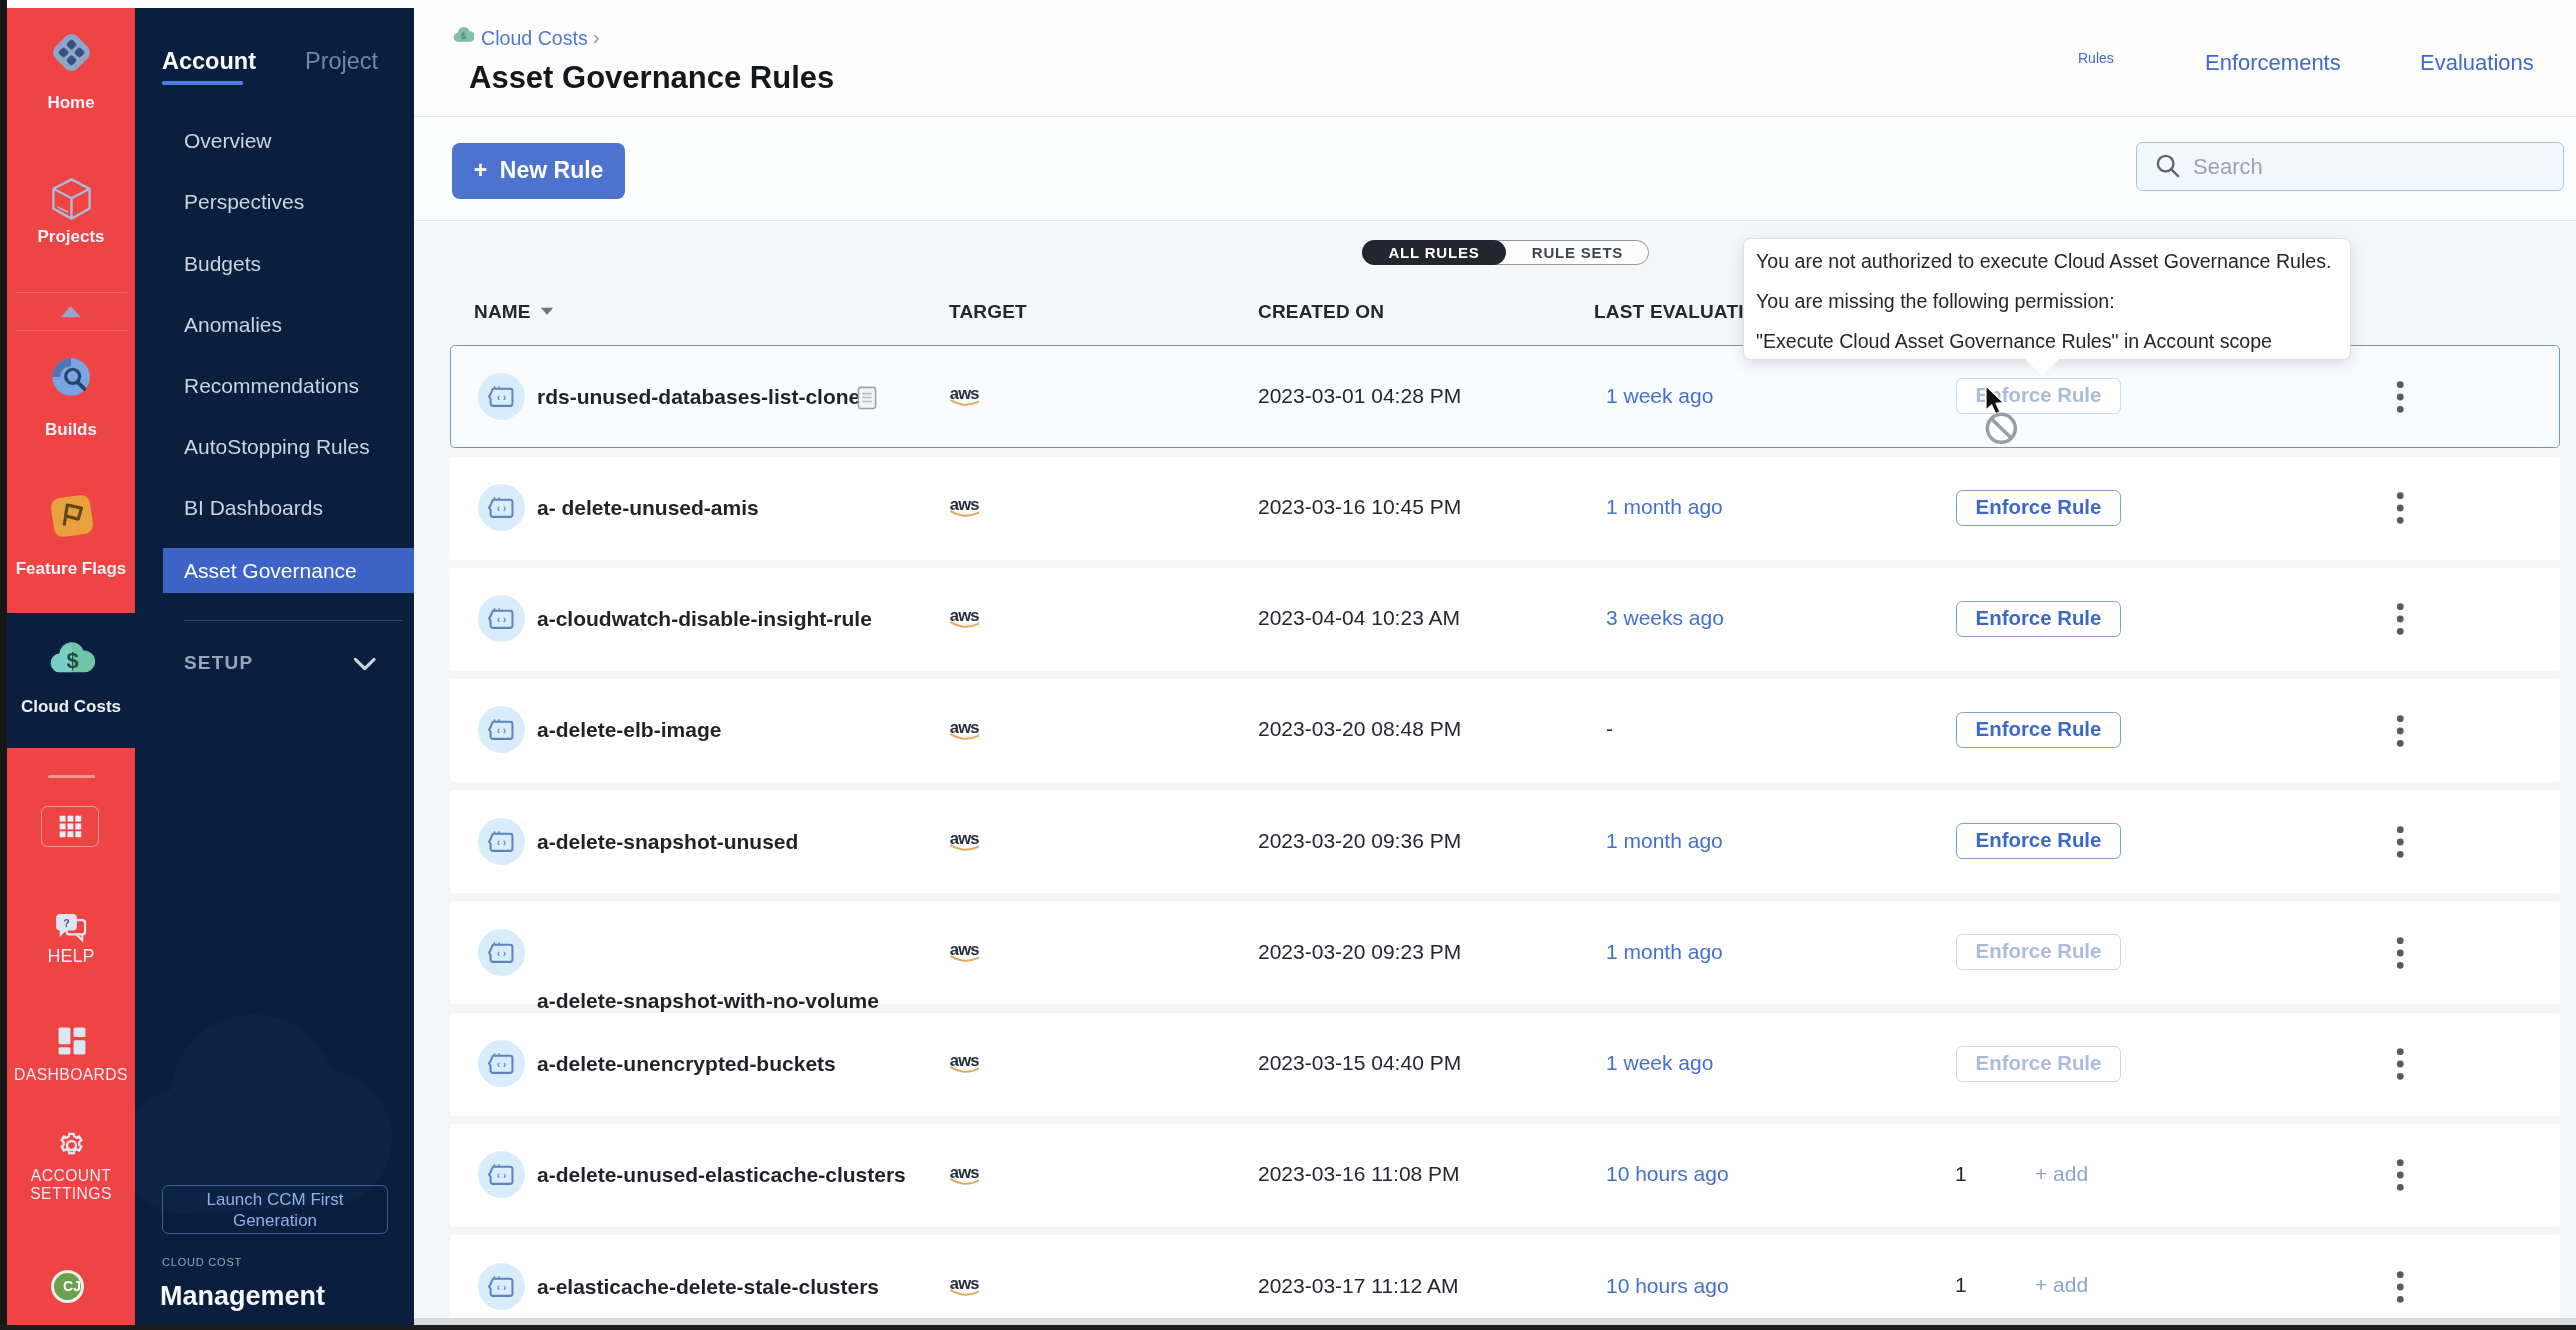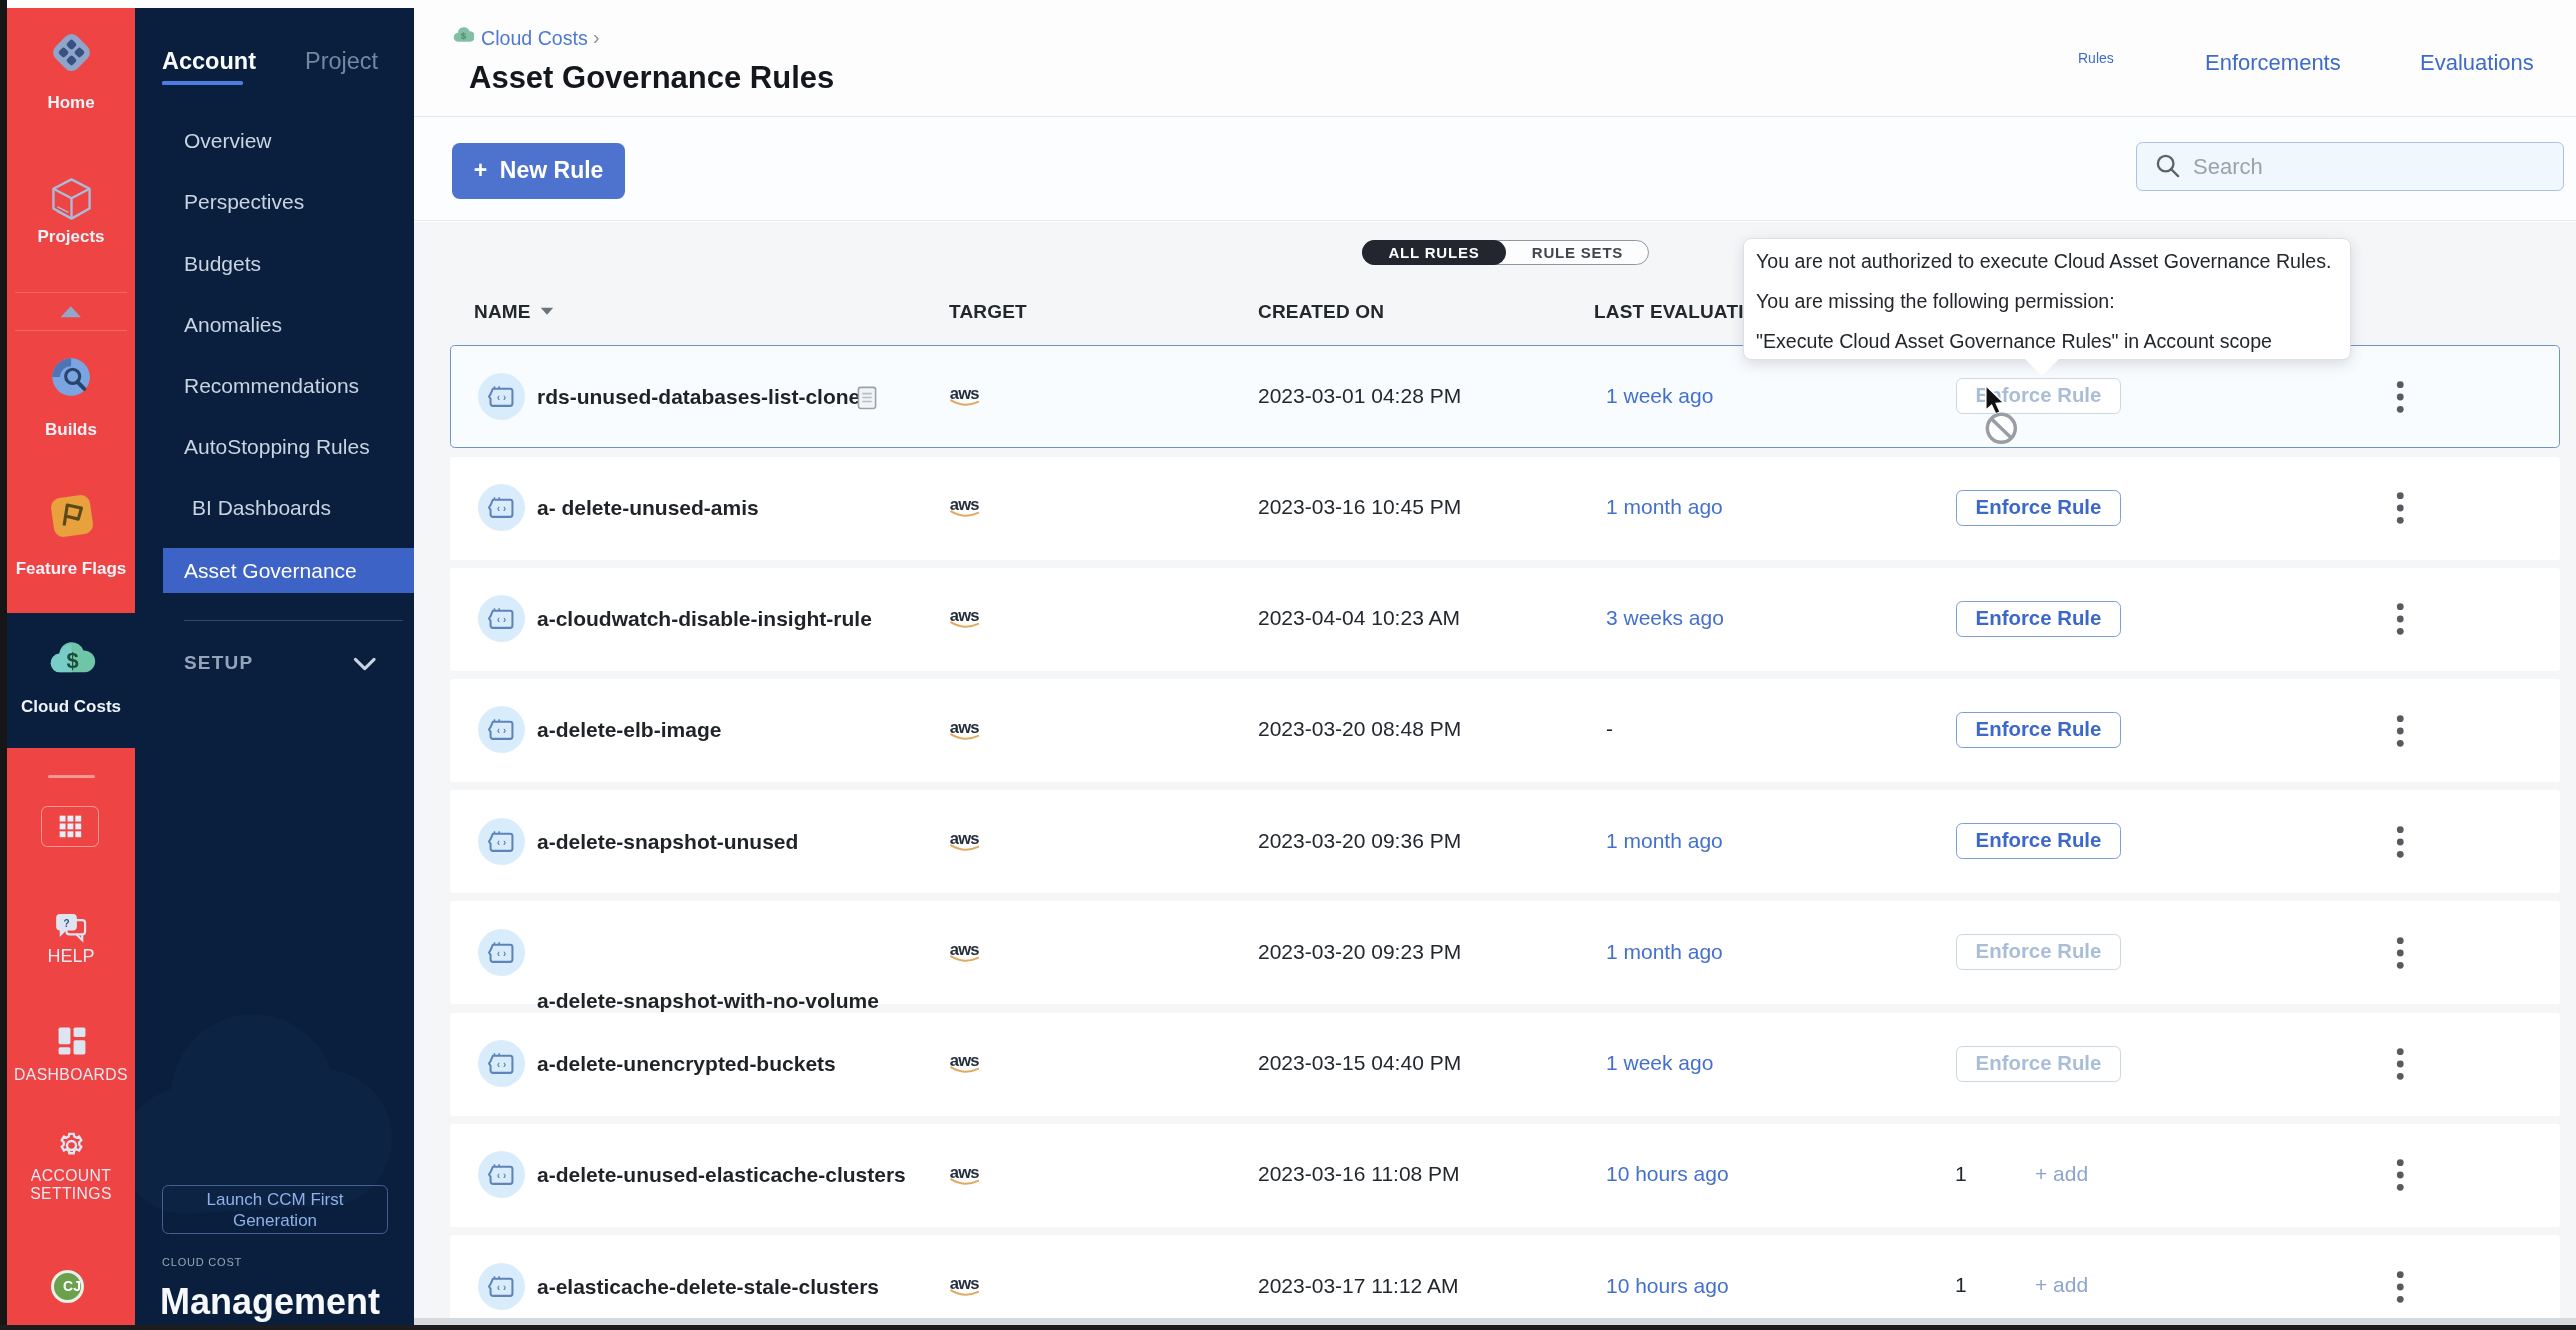--- a/index.html
+++ b/index.html
@@ -128,33 +128,33 @@
   <div class="abs" style="left:27px;top:40px;font-size:23.5px;font-weight:700;color:#fbfcfe;">Account</div>
   <div class="abs" style="left:27.4px;top:73px;width:81px;height:3.9px;background:#4c7de2;border-radius:1.6px;"></div>
   <div class="abs" style="left:170px;top:40px;font-size:23.5px;font-weight:400;color:#7287a3;">Project</div>
 
   <div class="mi" style="top:121px;">Overview</div>
   <div class="mi" style="top:182px;">Perspectives</div>
   <div class="mi" style="top:244px;">Budgets</div>
   <div class="mi" style="top:305px;">Anomalies</div>
   <div class="mi" style="top:366px;">Recommendations</div>
   <div class="mi" style="top:427px;">AutoStopping Rules</div>
-  <div class="mi" style="top:488px;margin-left:8px;">BI Dashboards</div>
+  <div class="mi" style="top:488px;">BI Dashboards</div>
   <div class="abs" style="left:28px;top:540px;width:251px;height:45px;background:#3e63c6;"></div>
   <div class="mi" style="top:551px;color:#ffffff;">Asset Governance</div>
 
   <div class="abs" style="left:49px;top:612px;width:219px;height:0.8px;background:#32486b;"></div>
   <div class="abs" style="left:49px;top:644px;font-size:19px;font-weight:700;letter-spacing:1.2px;color:#94a5ba;">SETUP</div>
   <svg class="abs" style="left:218px;top:649px;" width="23.5" height="14" viewBox="0 0 30 18">
       <path d="M3 3 L15 15 L27 3" fill="none" stroke="#c9d4e2" stroke-width="4" stroke-linecap="round" stroke-linejoin="round"></path>
     </svg>
 
   <div class="abs" style="left:27px;top:1177px;width:226px;height:49px;border:1.6px solid #44608f;border-radius:6.3px;color:#8fb0e8;font-size:17px;text-align:center;line-height:21px;padding-top:3.1px;">Launch CCM First<br>Generation</div>
   <div class="abs" style="left:27px;top:1248px;font-size:11px;font-weight:400;letter-spacing:0.8px;color:#97a6b9;">CLOUD COST</div>
-  <div class="abs" style="left:25px;top:1273px;font-size:36px;font-weight:700;color:#f6f8fb;">Management</div>
+  <div class="abs" style="left:25px;top:1273px;font-size:27px;font-weight:700;color:#f6f8fb;">Management</div>
 </div>
 
 <div class="abs" style="left:414px;top:7px;width:2162px;height:110px;background:#fdfdfe;border-bottom:1.6px solid #e4e7ea;z-index:5;"></div>
 <div class="abs" style="left:414px;top:118px;width:2162px;height:103px;background:#fcfdfe;border-bottom:1.6px solid #e5e8eb;z-index:5;"></div>
 
 <div class="abs" style="left:414px;top:222px;width:2162px;height:1096px;background:#f5f6f8;z-index:1;"></div>
 <div class="abs" style="left:414px;top:1318px;width:2162px;height:7px;background:#d7dadd;z-index:6;"></div>
 
 <div class="abs" style="z-index:7;left:453px;top:26px;">
   <svg width="21" height="19" viewBox="0 0 30 26">

